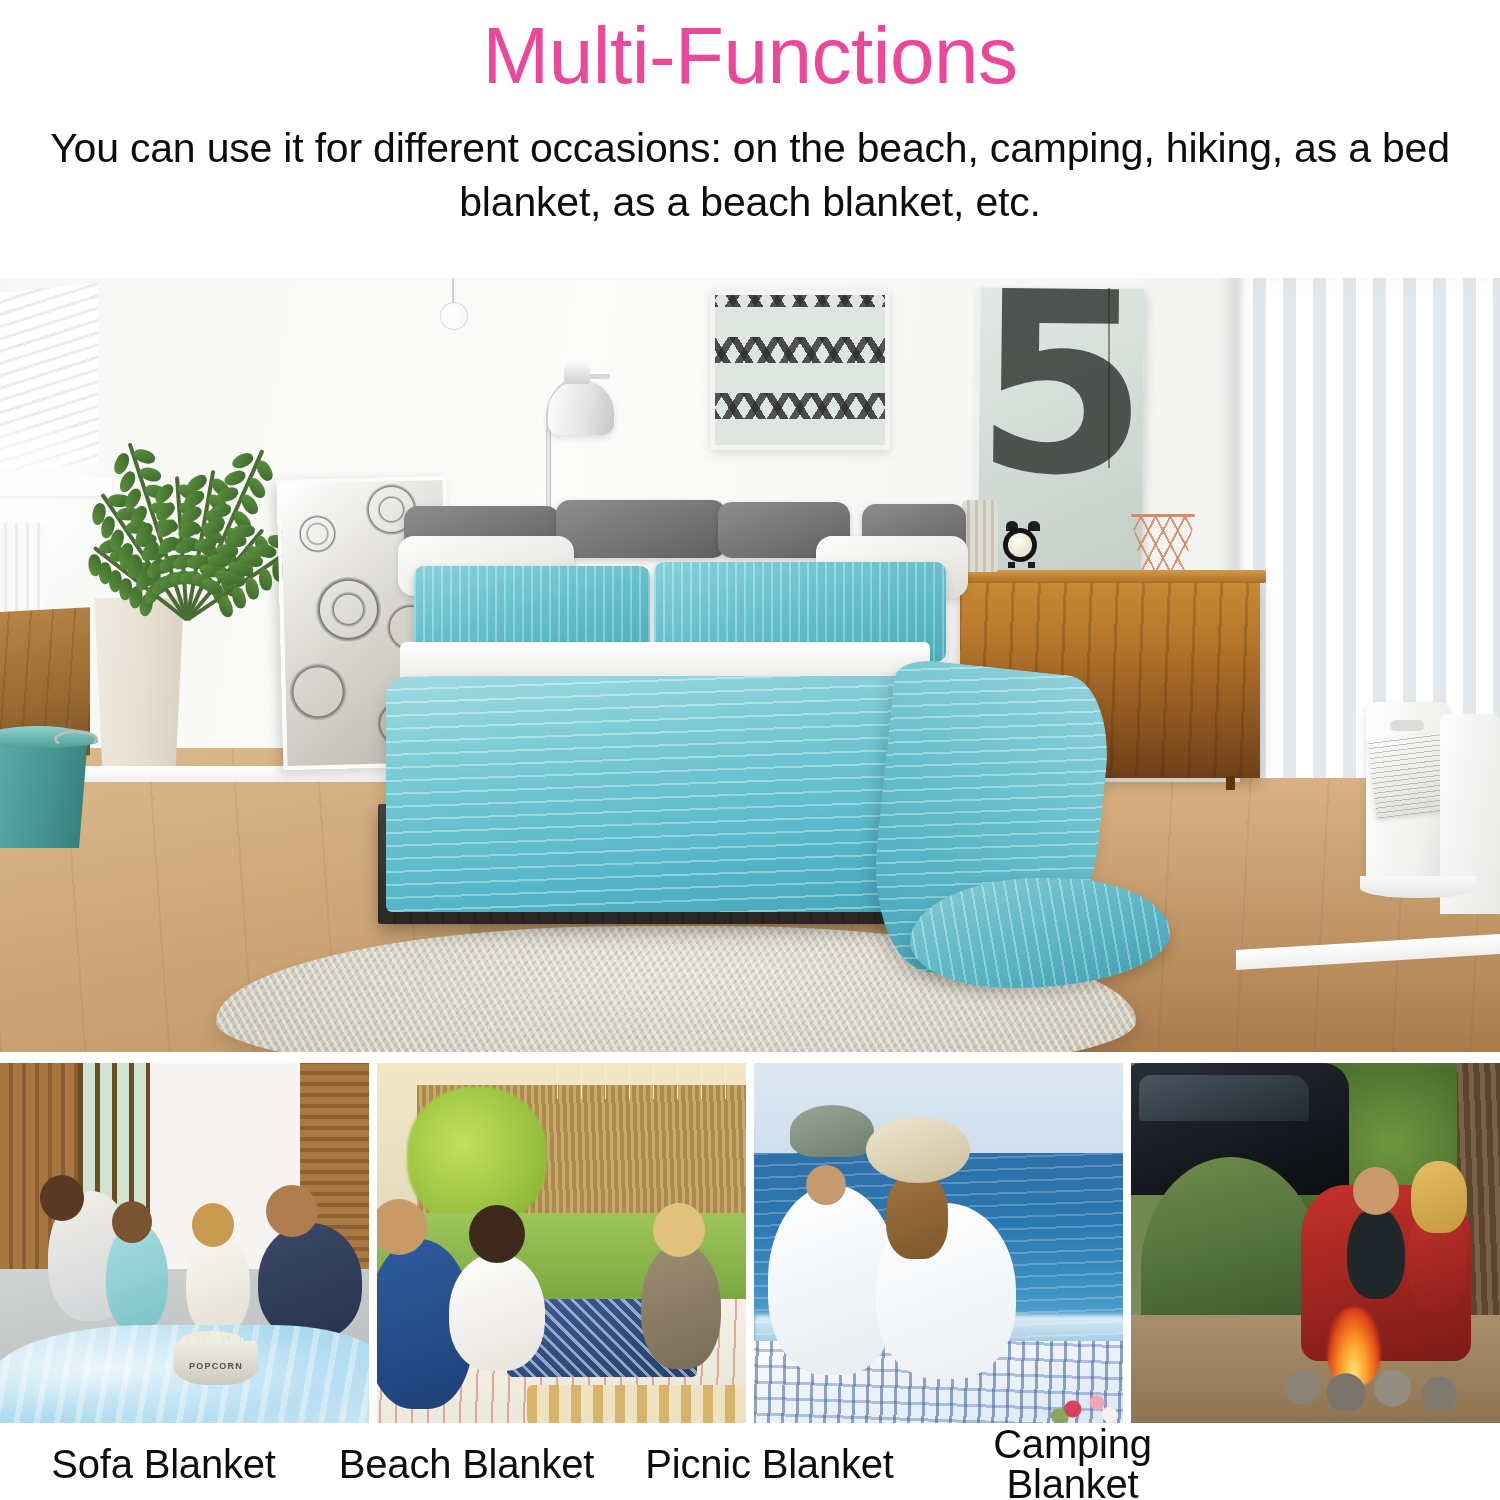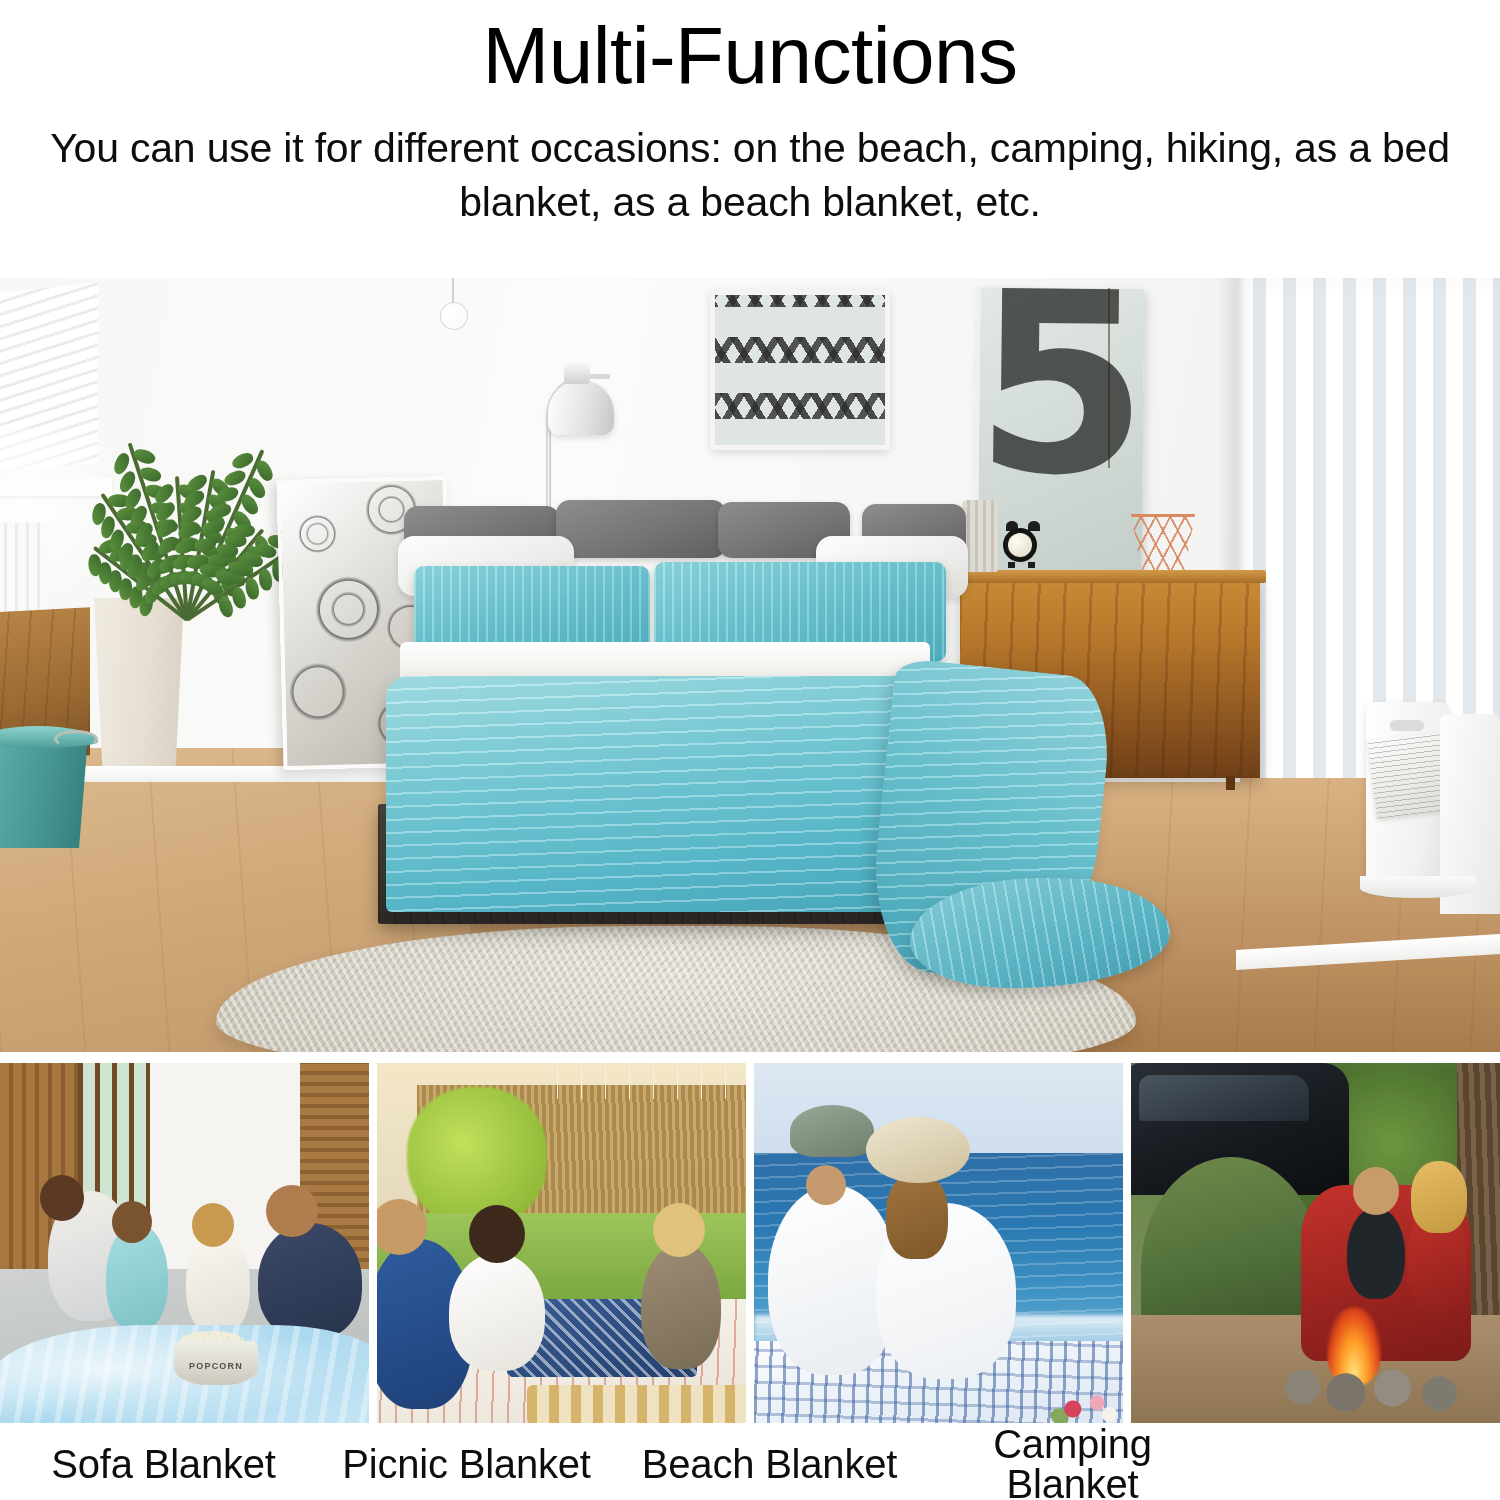--- a/index.html
+++ b/index.html
@@ -8,21 +8,21 @@
     width:1500px; height:1500px;
     background:#ffffff;
     font-family:"Liberation Sans", sans-serif;
     overflow:hidden;
   }
   .page { position:relative; width:1500px; height:1500px; background:#fff; }
 
   
   .header { width:100%; padding-top:14px; text-align:center; }
   .title {
-    font-size:80px; font-weight:400; color:#000000;
+    font-size:80px; font-weight:400; color:#ec4899;
     letter-spacing:-0.5px; line-height:1.06;
   }
   .subtitle {
     margin-top:22px;
     font-size:41px; font-weight:400; color:#0d0d0d;
     line-height:1.33; letter-spacing:-0.2px;
   }
 
   
   .hero {
@@ -803,18 +803,18 @@
       <div class="person" style="left:276px;top:140px;width:60px;height:110px;background:linear-gradient(160deg,#c4322c,#8e1f1b);"></div>
       <div class="person" style="left:280px;top:98px;width:56px;height:72px;background:linear-gradient(160deg,#e6bd65,#c39a3e);border-radius:46% 46% 40% 40%;"></div>
       <div class="t4-fire"></div>
       <div class="t4-stones"></div>
     </div>
 
   </div>
 
   <div class="captions">
     <div class="caption">Sofa Blanket</div>
+    <div class="caption">Beach Blanket</div>
     <div class="caption">Picnic Blanket</div>
-    <div class="caption">Beach Blanket</div>
     <div class="caption">Camping Blanket</div>
   </div>
 
 </div>
 
 </body></html>

